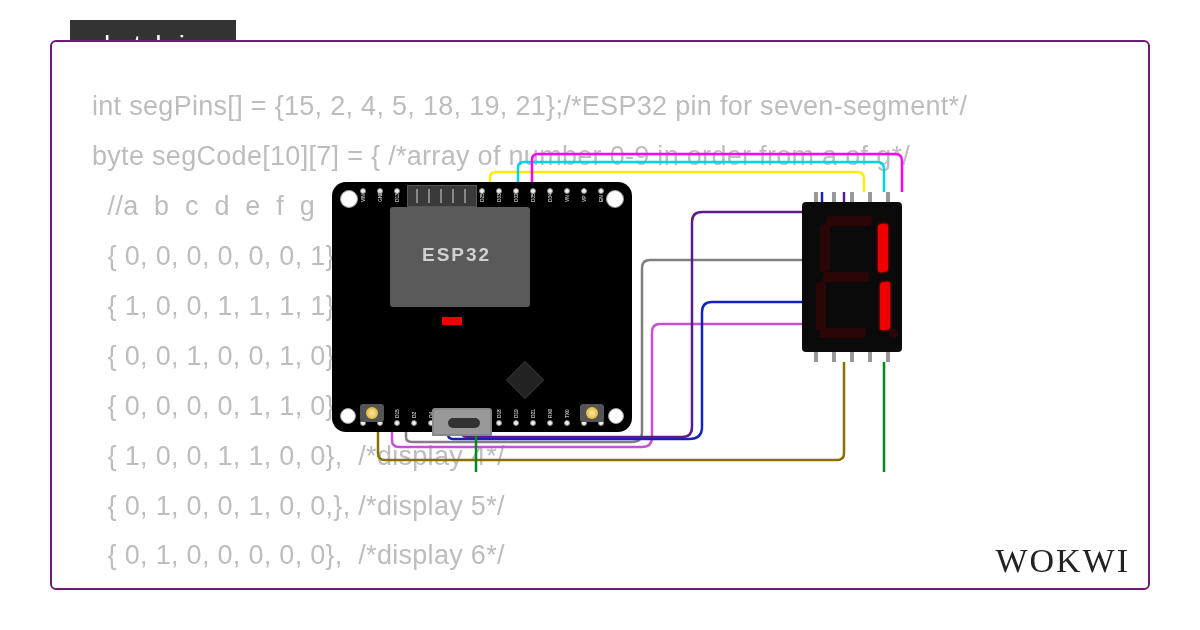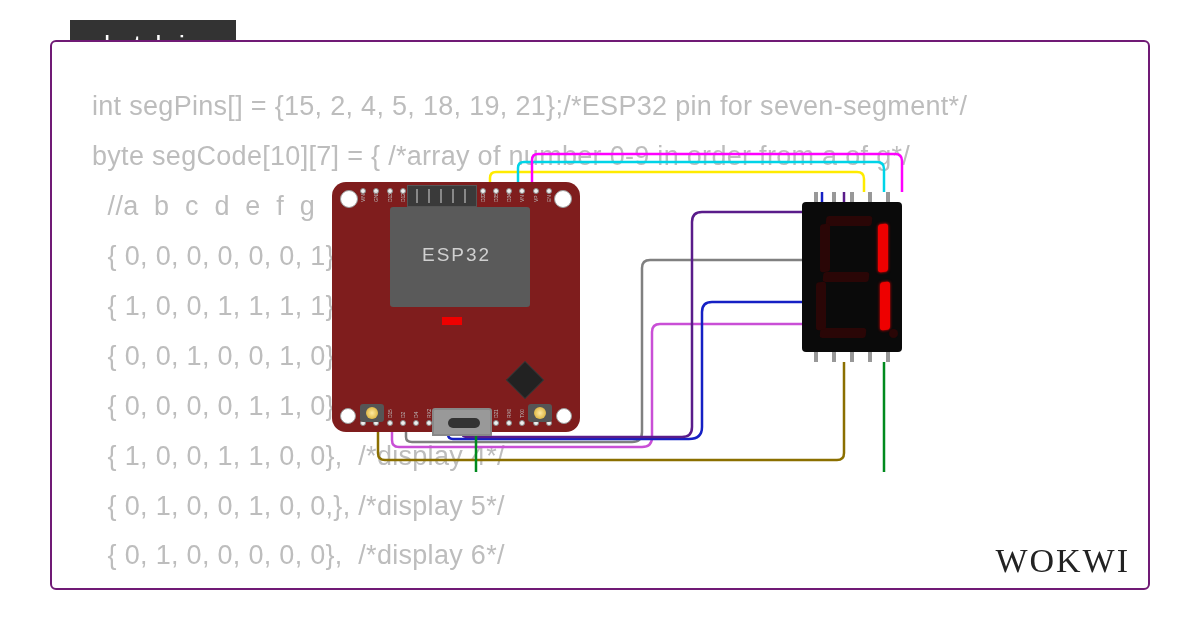--- a/index.html
+++ b/index.html
@@ -57,24 +57,25 @@
       left: 280px;
       width: 640px;
       height: 320px;
       pointer-events: none;
     }
     
     .board {
       position: absolute;
       top: 30px;
       left: 0;
-      width: 248px;
+      width: 300px;
       height: 250px;
-      background: #7f1d1d;
+      background: #000000;
       border-radius: 14px;
+      font-weight: bold;
     }
     .board::before, .board::after {
       content: "";
       position: absolute;
       width: 16px; height: 16px;
       border-radius: 50%;
       background: #fff;
       border: 1px solid #999;
     }
     .board::before { top: 8px; left: 8px; }

